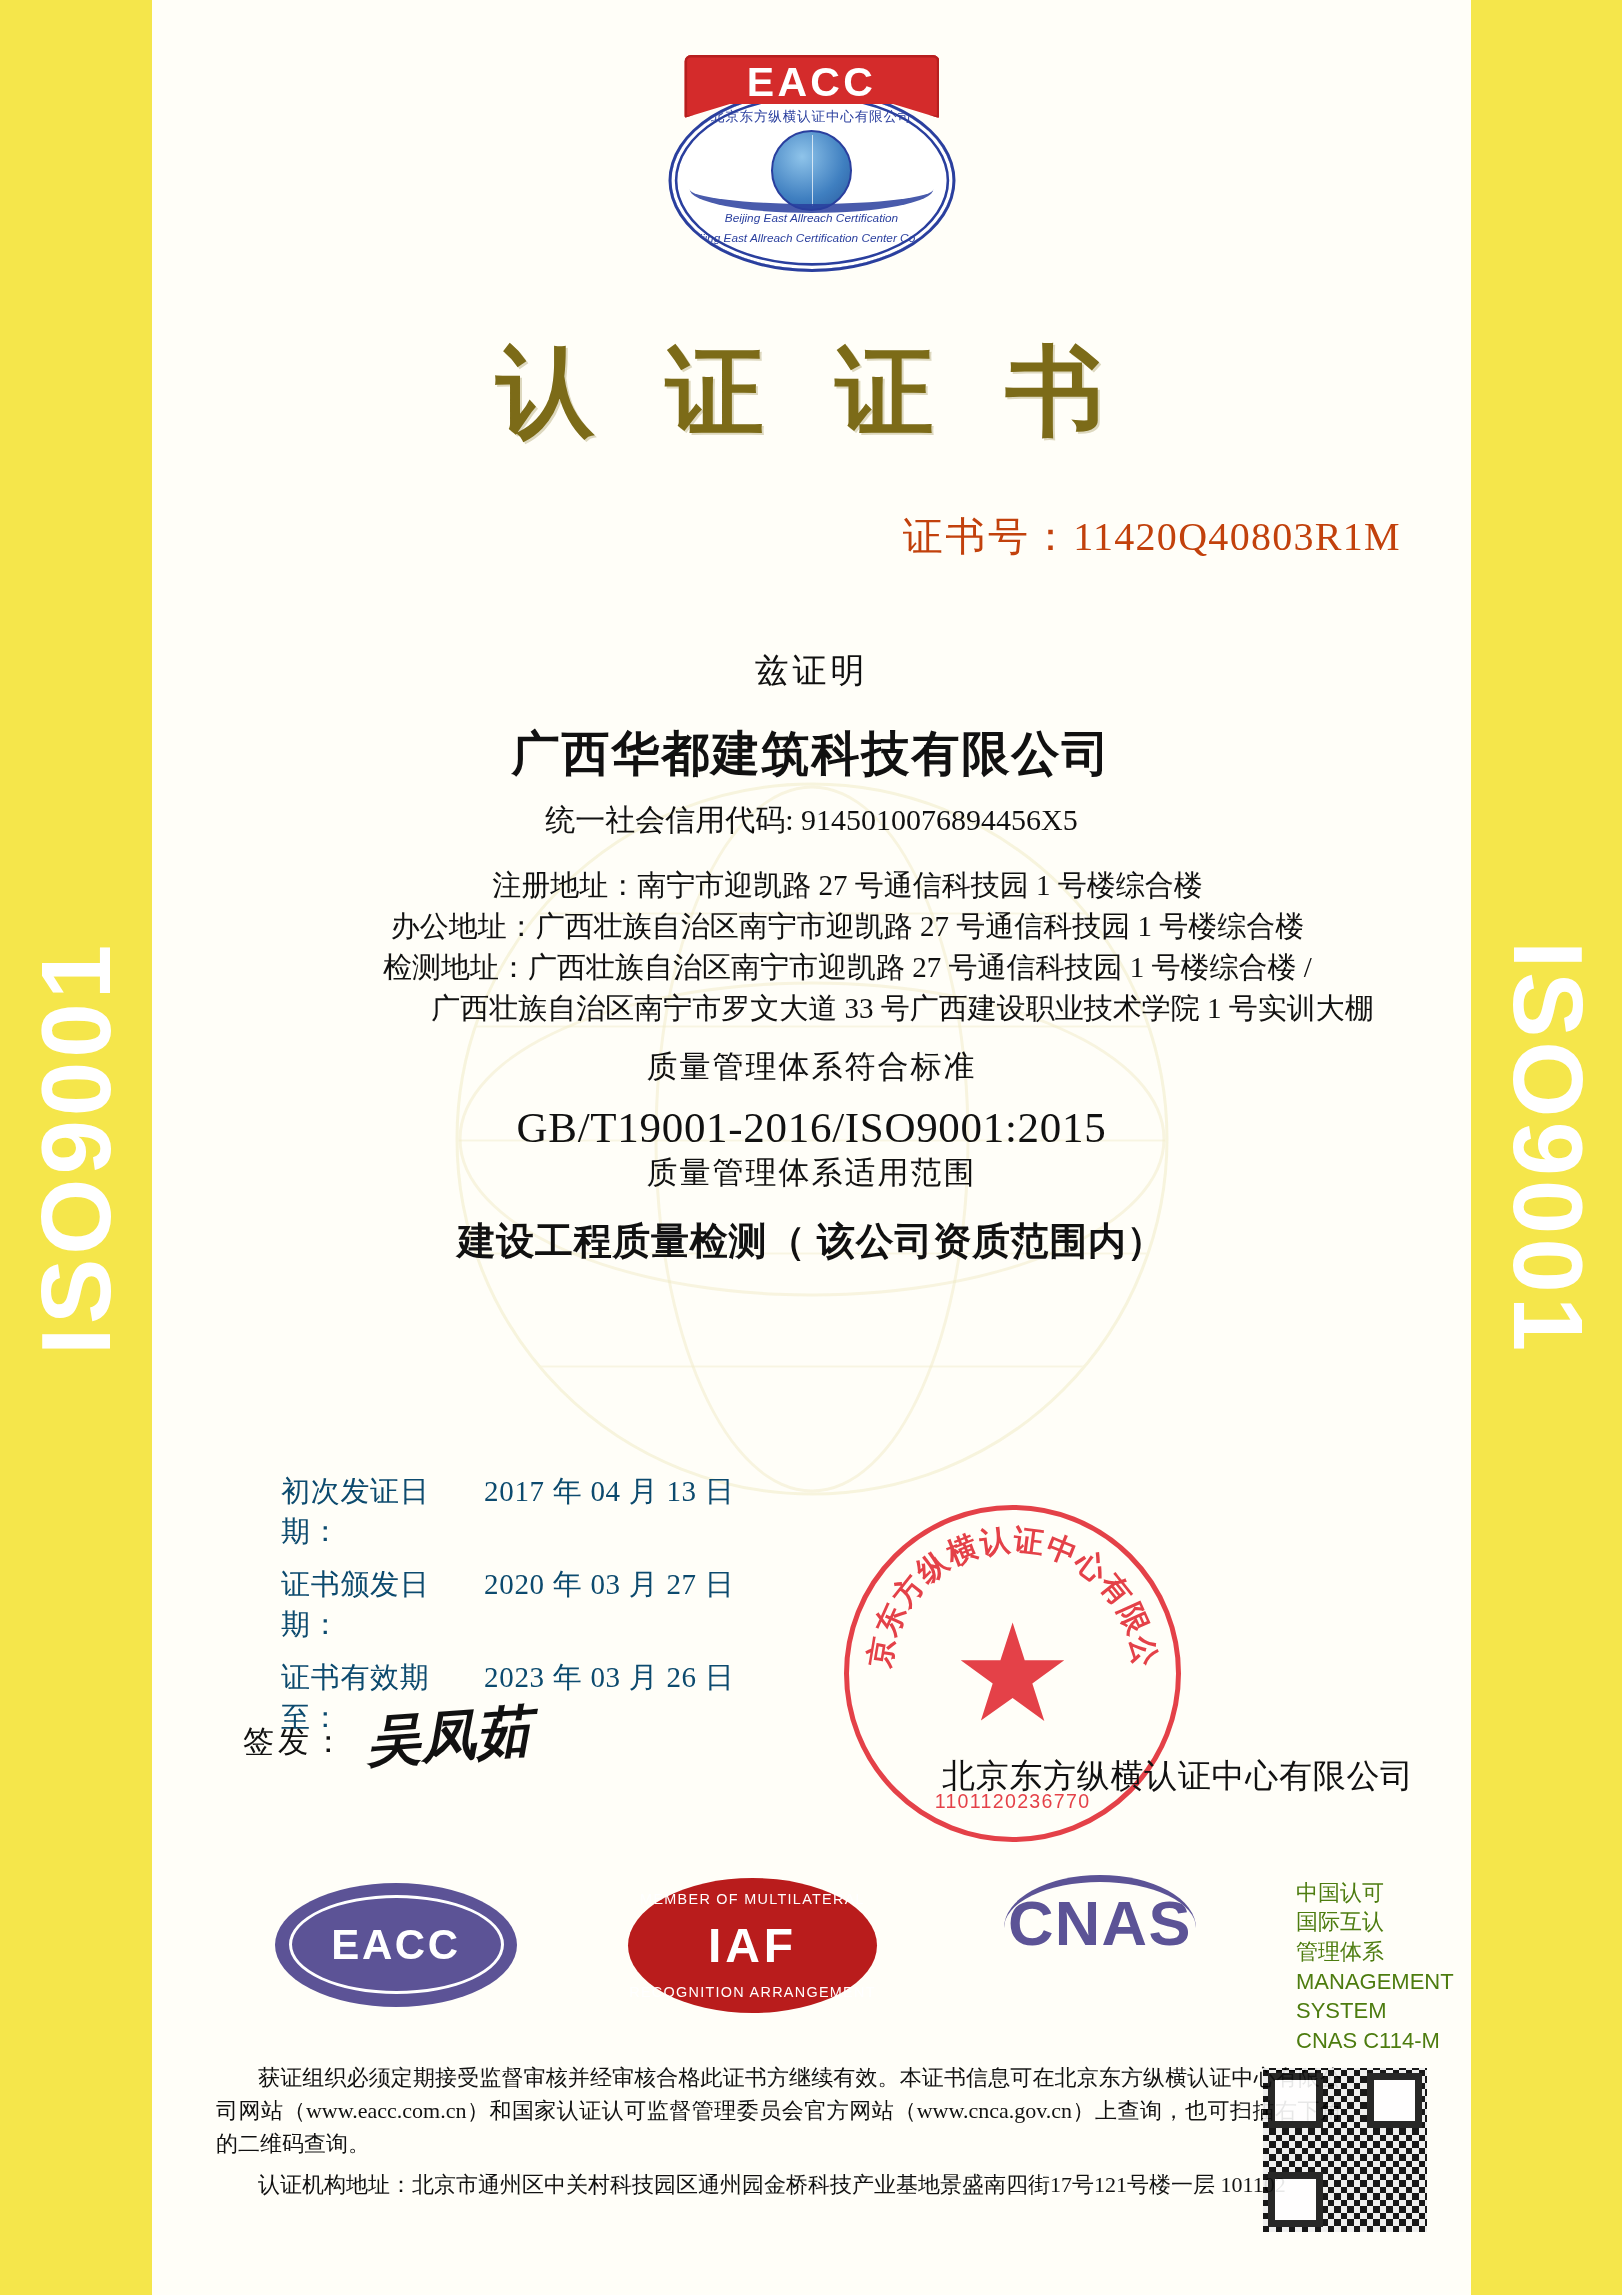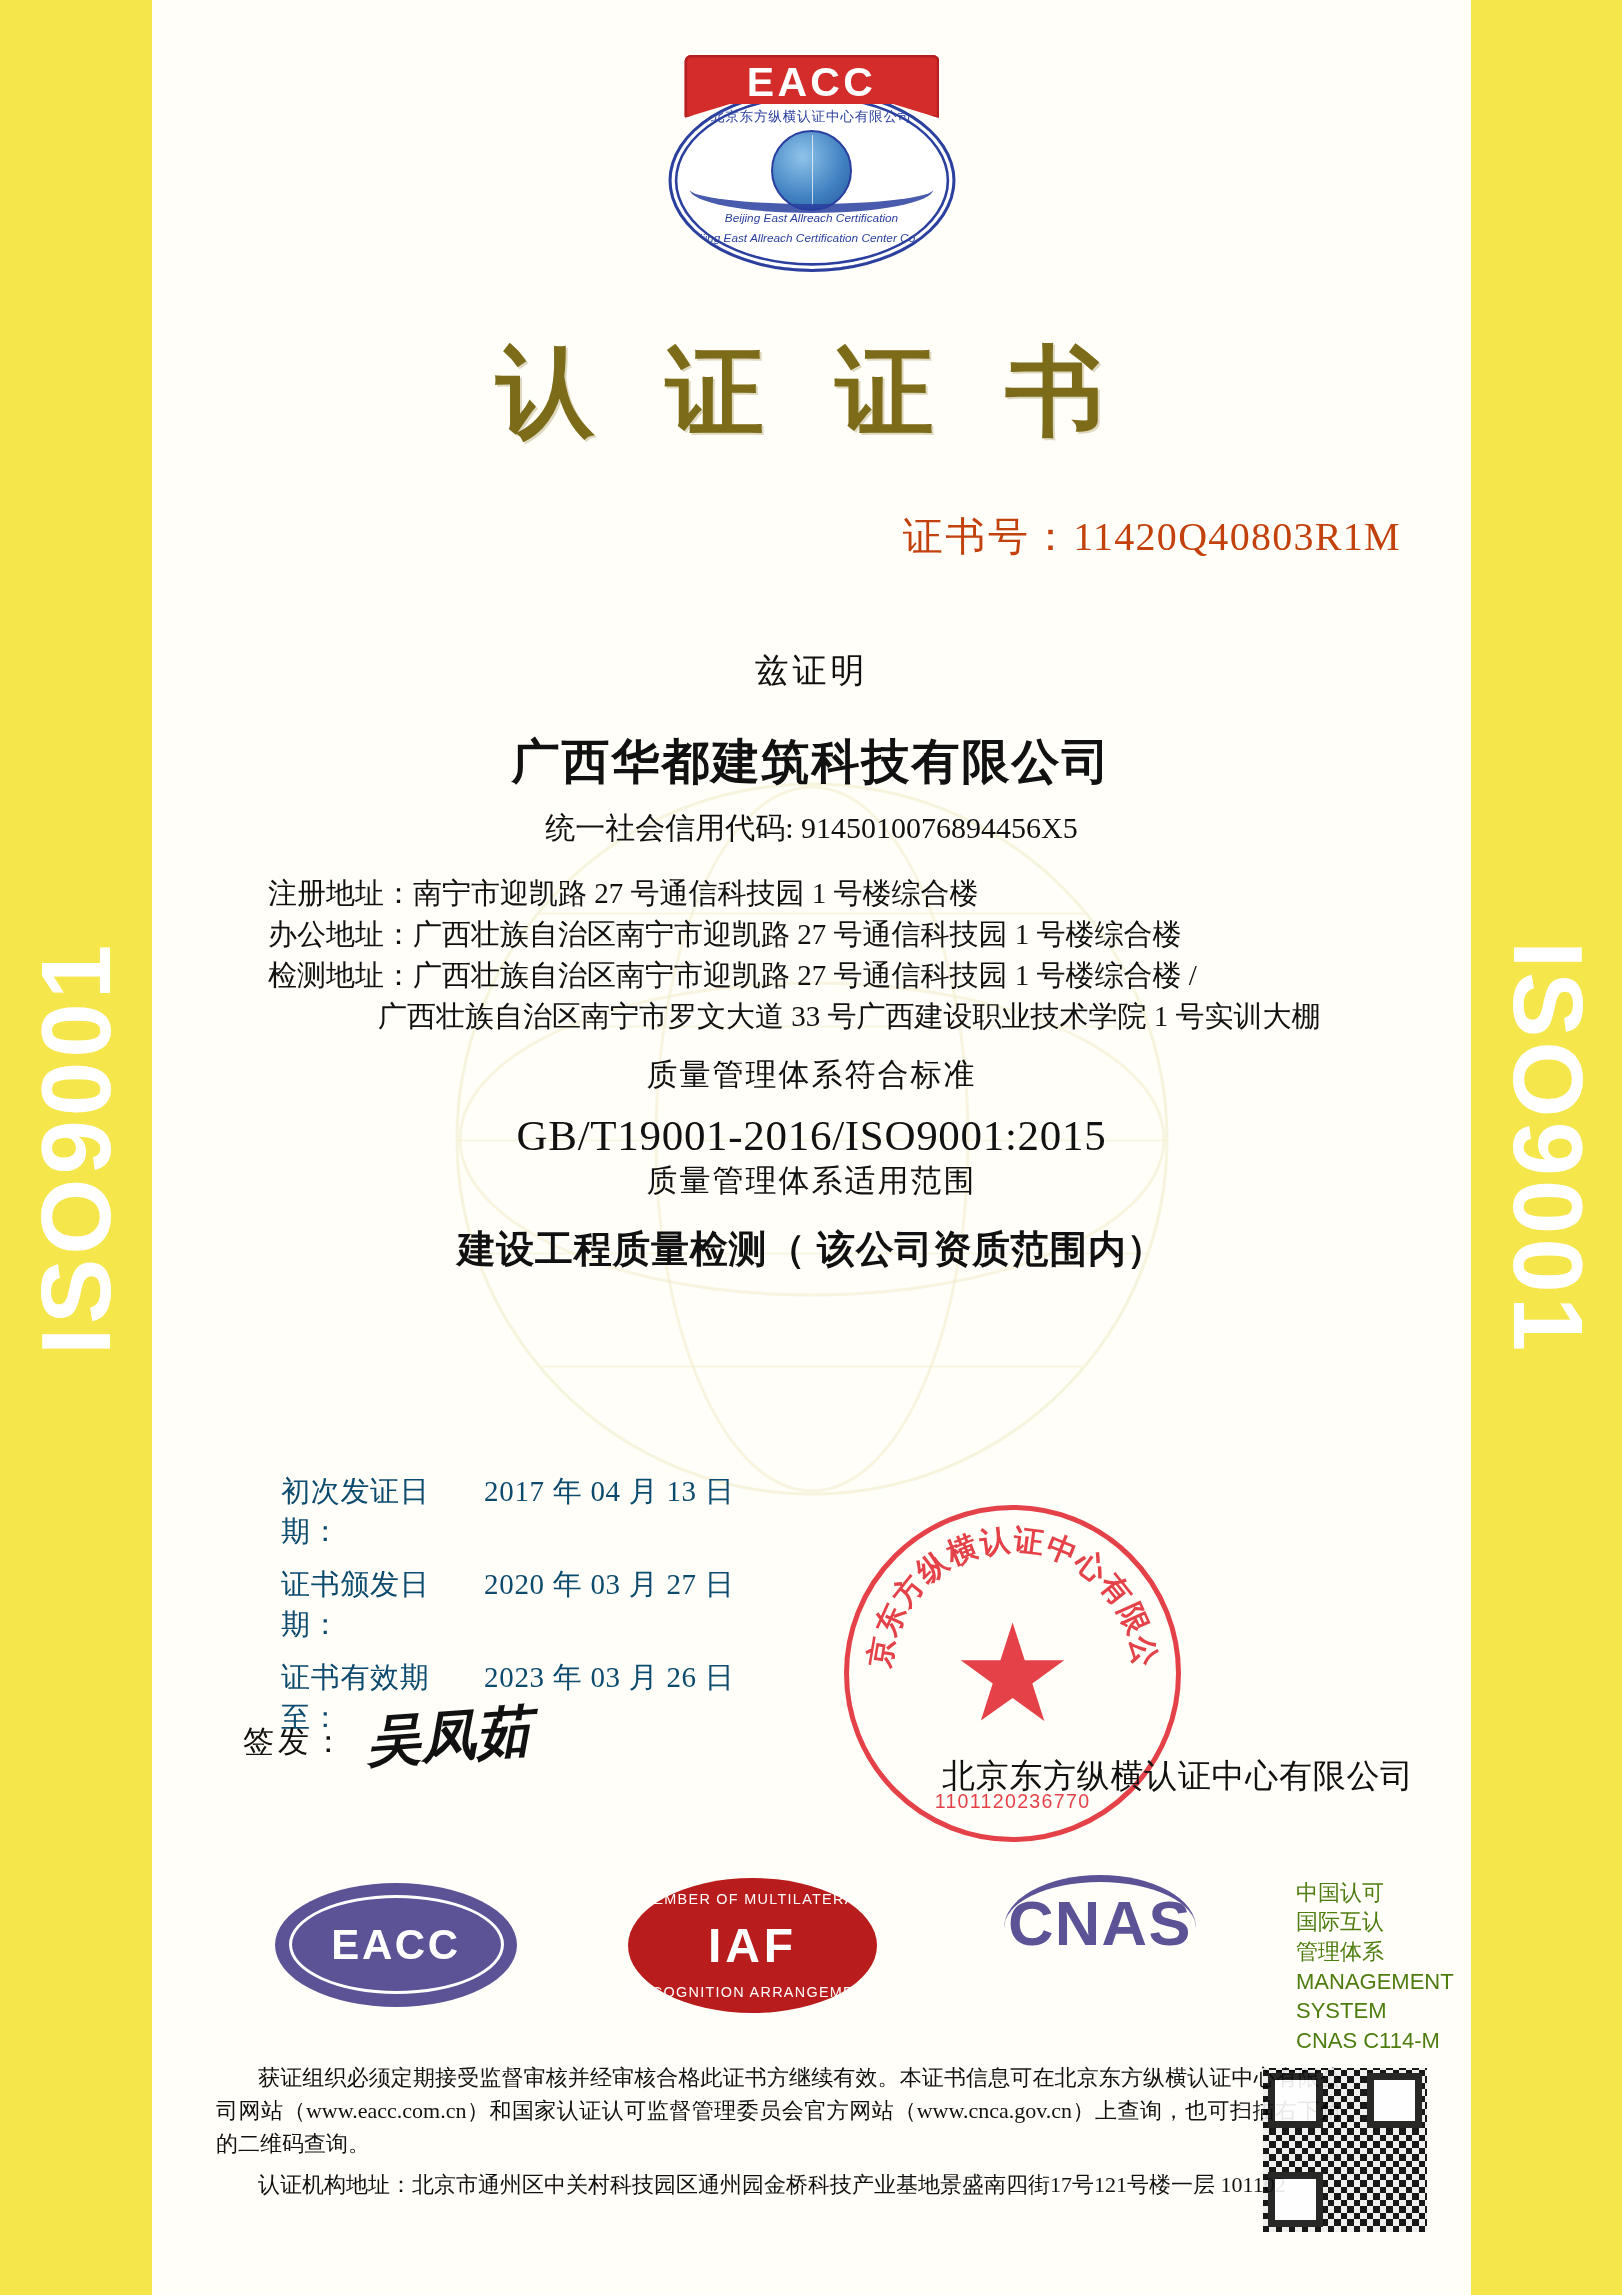--- a/index.html
+++ b/index.html
@@ -226,38 +226,39 @@
     position: absolute;
     left: 196px;
     right: 196px;
     top: 648px;
   }
   .center { text-align: center; }
   .hereby {
     font-size: 34px;
     letter-spacing: 3.9px;
     color: #111;
-    margin-bottom: 36px;
+    margin-bottom: 28px;
   }
   .company {
     font-family: "Liberation Sans", sans-serif;
     font-weight: 700;
     font-size: 48px;
     letter-spacing: 2px;
     color: #111;
     margin-bottom: 14px;
   }
   .credit {
     font-size: 30px;
     color: #111;
     margin-bottom: 23.6px;
   }
   .addr-block {
     margin: 0 0 17px 0;
     padding-left: 72px;
+    text-align: center;
   }
   .addr-line {
     font-size: 29px;
     line-height: 1.42;
     color: #111;
     white-space: nowrap;
   }
   .addr-line.indent { padding-left: 110px; }
   .std-label {
     font-size: 31px;

